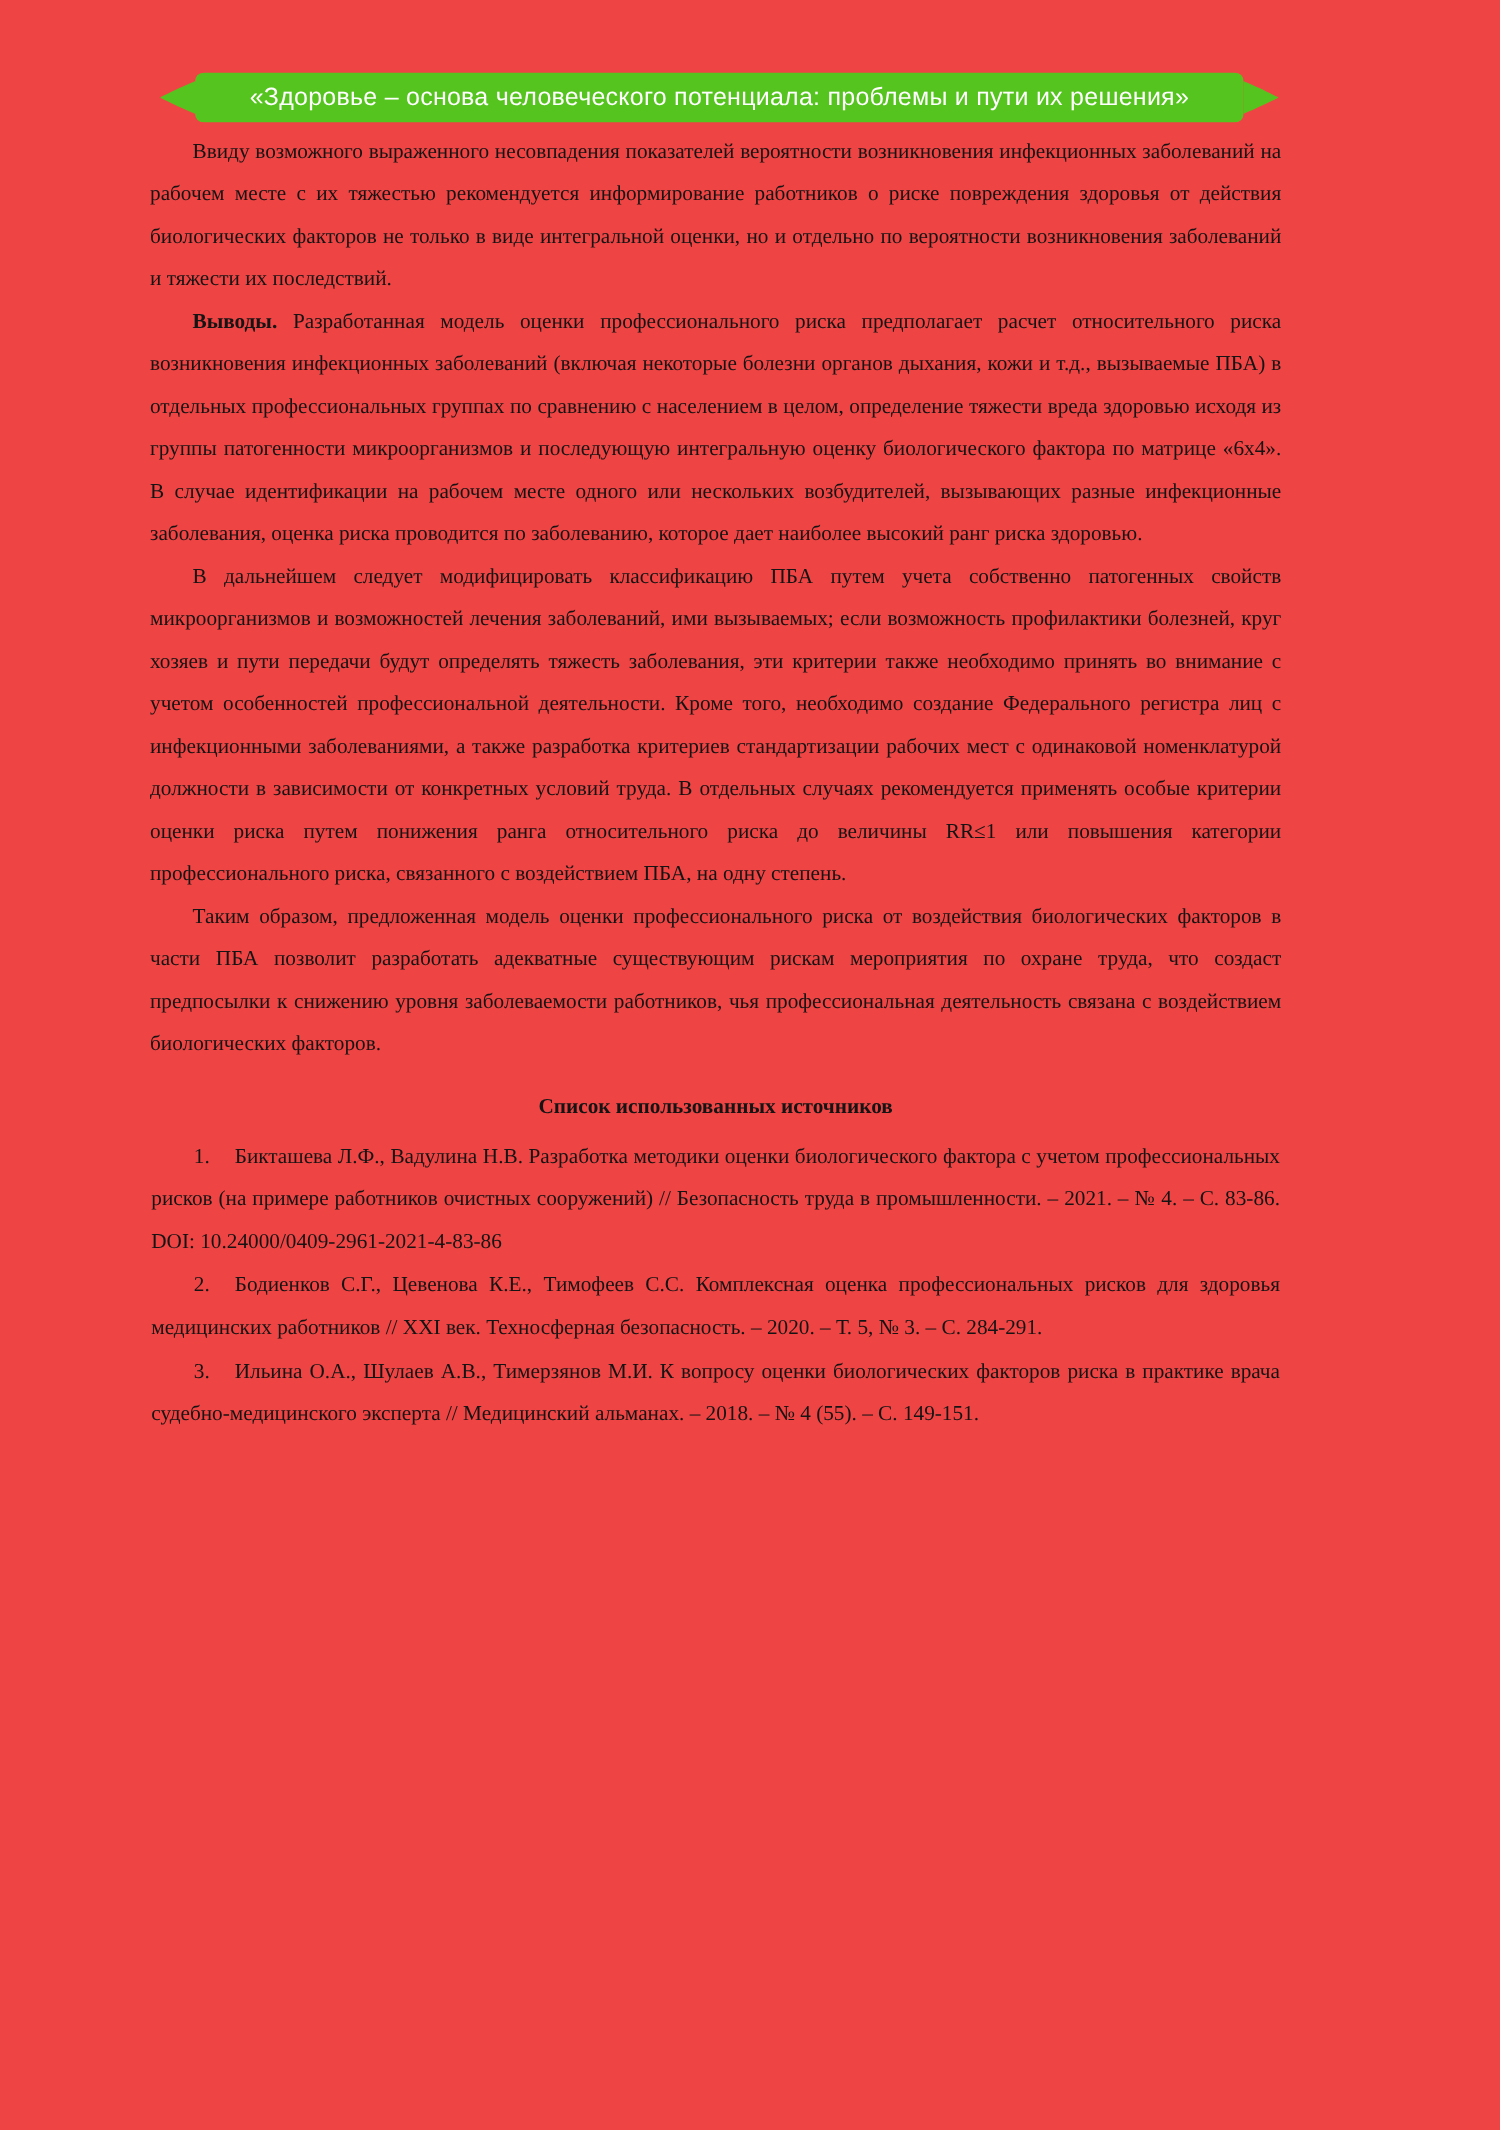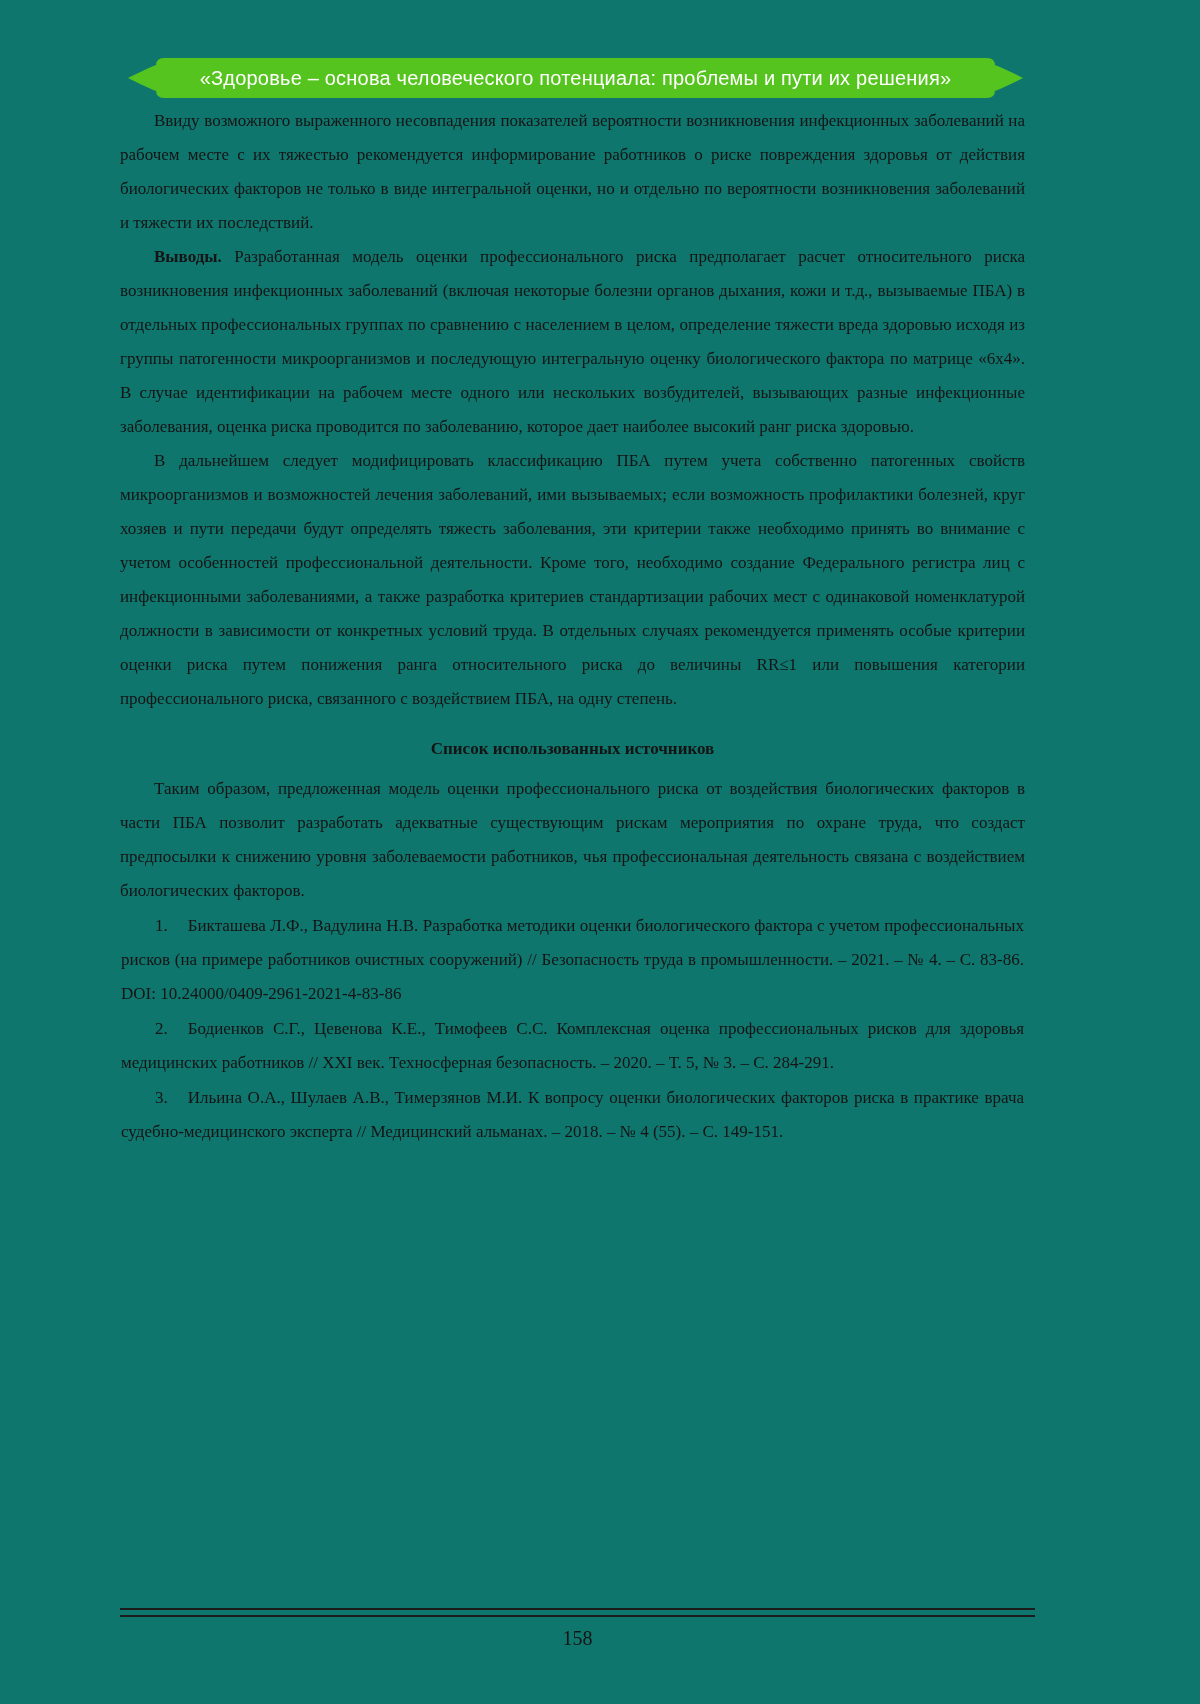--- a/index.html
+++ b/index.html
@@ -4,21 +4,21 @@
 <style>
   html, body {
     margin: 0;
     padding: 0;
     background: #ffffff;
   }
   .page {
     position: relative;
     width: 1200px;
     height: 1704px;
-    background: #0f766e;
+    background: #ef4444;
     overflow: hidden;
     font-family: "Liberation Serif", serif;
     color: #141414;
   }
   
   .banner-wrap {
     position: absolute;
     top: 58px;
     left: 128px;
     width: 895px;
@@ -102,30 +102,26 @@
   </div>
 
   <div class="content">
 
     <p class="para"><b></b><span>Ввиду возможного выраженного несовпадения показателей вероятности возникновения инфекционных заболеваний на рабочем месте с их тяжестью рекомендуется информирование работников о риске повреждения здоровья от действия биологических факторов не только в виде интегральной оценки, но и отдельно по вероятности возникновения заболеваний и тяжести их последствий.</span></p>
 
     <p class="para"><b>Выводы.</b><span> Разработанная модель оценки профессионального риска предполагает расчет относительного риска возникновения инфекционных заболеваний (включая некоторые болезни органов дыхания, кожи и т.д., вызываемые ПБА) в отдельных профессиональных группах по сравнению с населением в целом, определение тяжести вреда здоровью исходя из группы патогенности микроорганизмов и последующую интегральную оценку биологического фактора по матрице «6х4». В случае идентификации на рабочем месте одного или нескольких возбудителей, вызывающих разные инфекционные заболевания, оценка риска проводится по заболеванию, которое дает наиболее высокий ранг риска здоровью.</span></p>
 
     <p class="para"><b></b><span>В дальнейшем следует модифицировать классификацию ПБА путем учета собственно патогенных свойств микроорганизмов и возможностей лечения заболеваний, ими вызываемых; если возможность профилактики болезней, круг хозяев и пути передачи будут определять тяжесть заболевания, эти критерии также необходимо принять во внимание с учетом особенностей профессиональной деятельности. Кроме того, необходимо создание Федерального регистра лиц с инфекционными заболеваниями, а также разработка критериев стандартизации рабочих мест с одинаковой номенклатурой должности в зависимости от конкретных условий труда. В отдельных случаях рекомендуется применять особые критерии оценки риска путем понижения ранга относительного риска до величины RR≤1 или повышения категории профессионального риска, связанного с воздействием ПБА, на одну степень.</span></p>
 
+    <p class="para"><b></b><span>Таким образом, предложенная модель оценки профессионального риска от воздействия биологических факторов в части ПБА позволит разработать адекватные существующим рискам мероприятия по охране труда, что создаст предпосылки к снижению уровня заболеваемости работников, чья профессиональная деятельность связана с воздействием биологических факторов.</span></p>
+
     <p class="para refs-heading">Список использованных источников</p>
-
-    <p class="para"><b></b><span>Таким образом, предложенная модель оценки профессионального риска от воздействия биологических факторов в части ПБА позволит разработать адекватные существующим рискам мероприятия по охране труда, что создаст предпосылки к снижению уровня заболеваемости работников, чья профессиональная деятельность связана с воздействием биологических факторов.</span></p>
 
     <p class="ref"><span class="ref-num">1.</span><span>Бикташева Л.Ф., Вадулина Н.В. Разработка методики оценки биологического фактора с учетом профессиональных рисков (на примере работников очистных сооружений) // Безопасность труда в промышленности. – 2021. – № 4. – С. 83-86. DOI: 10.24000/0409-2961-2021-4-83-86</span></p>
 
     <p class="ref"><span class="ref-num">2.</span><span>Бодиенков С.Г., Цевенова К.Е., Тимофеев С.С. Комплексная оценка профессиональных рисков для здоровья медицинских работников // XXI век. Техносферная безопасность. – 2020. – Т. 5, № 3. – С. 284-291.</span></p>
 
     <p class="ref"><span class="ref-num">3.</span><span>Ильина О.А., Шулаев А.В., Тимерзянов М.И. К вопросу оценки биологических факторов риска в практике врача судебно-медицинского эксперта // Медицинский альманах. – 2018. – № 4 (55). – С. 149-151.</span></p>
 
   </div>
 
-  <div class="footer">
-    <div class="footer-rule"></div>
-    <div class="page-number">158</div>
-  </div>
 
 </div>
 
 </body></html>

